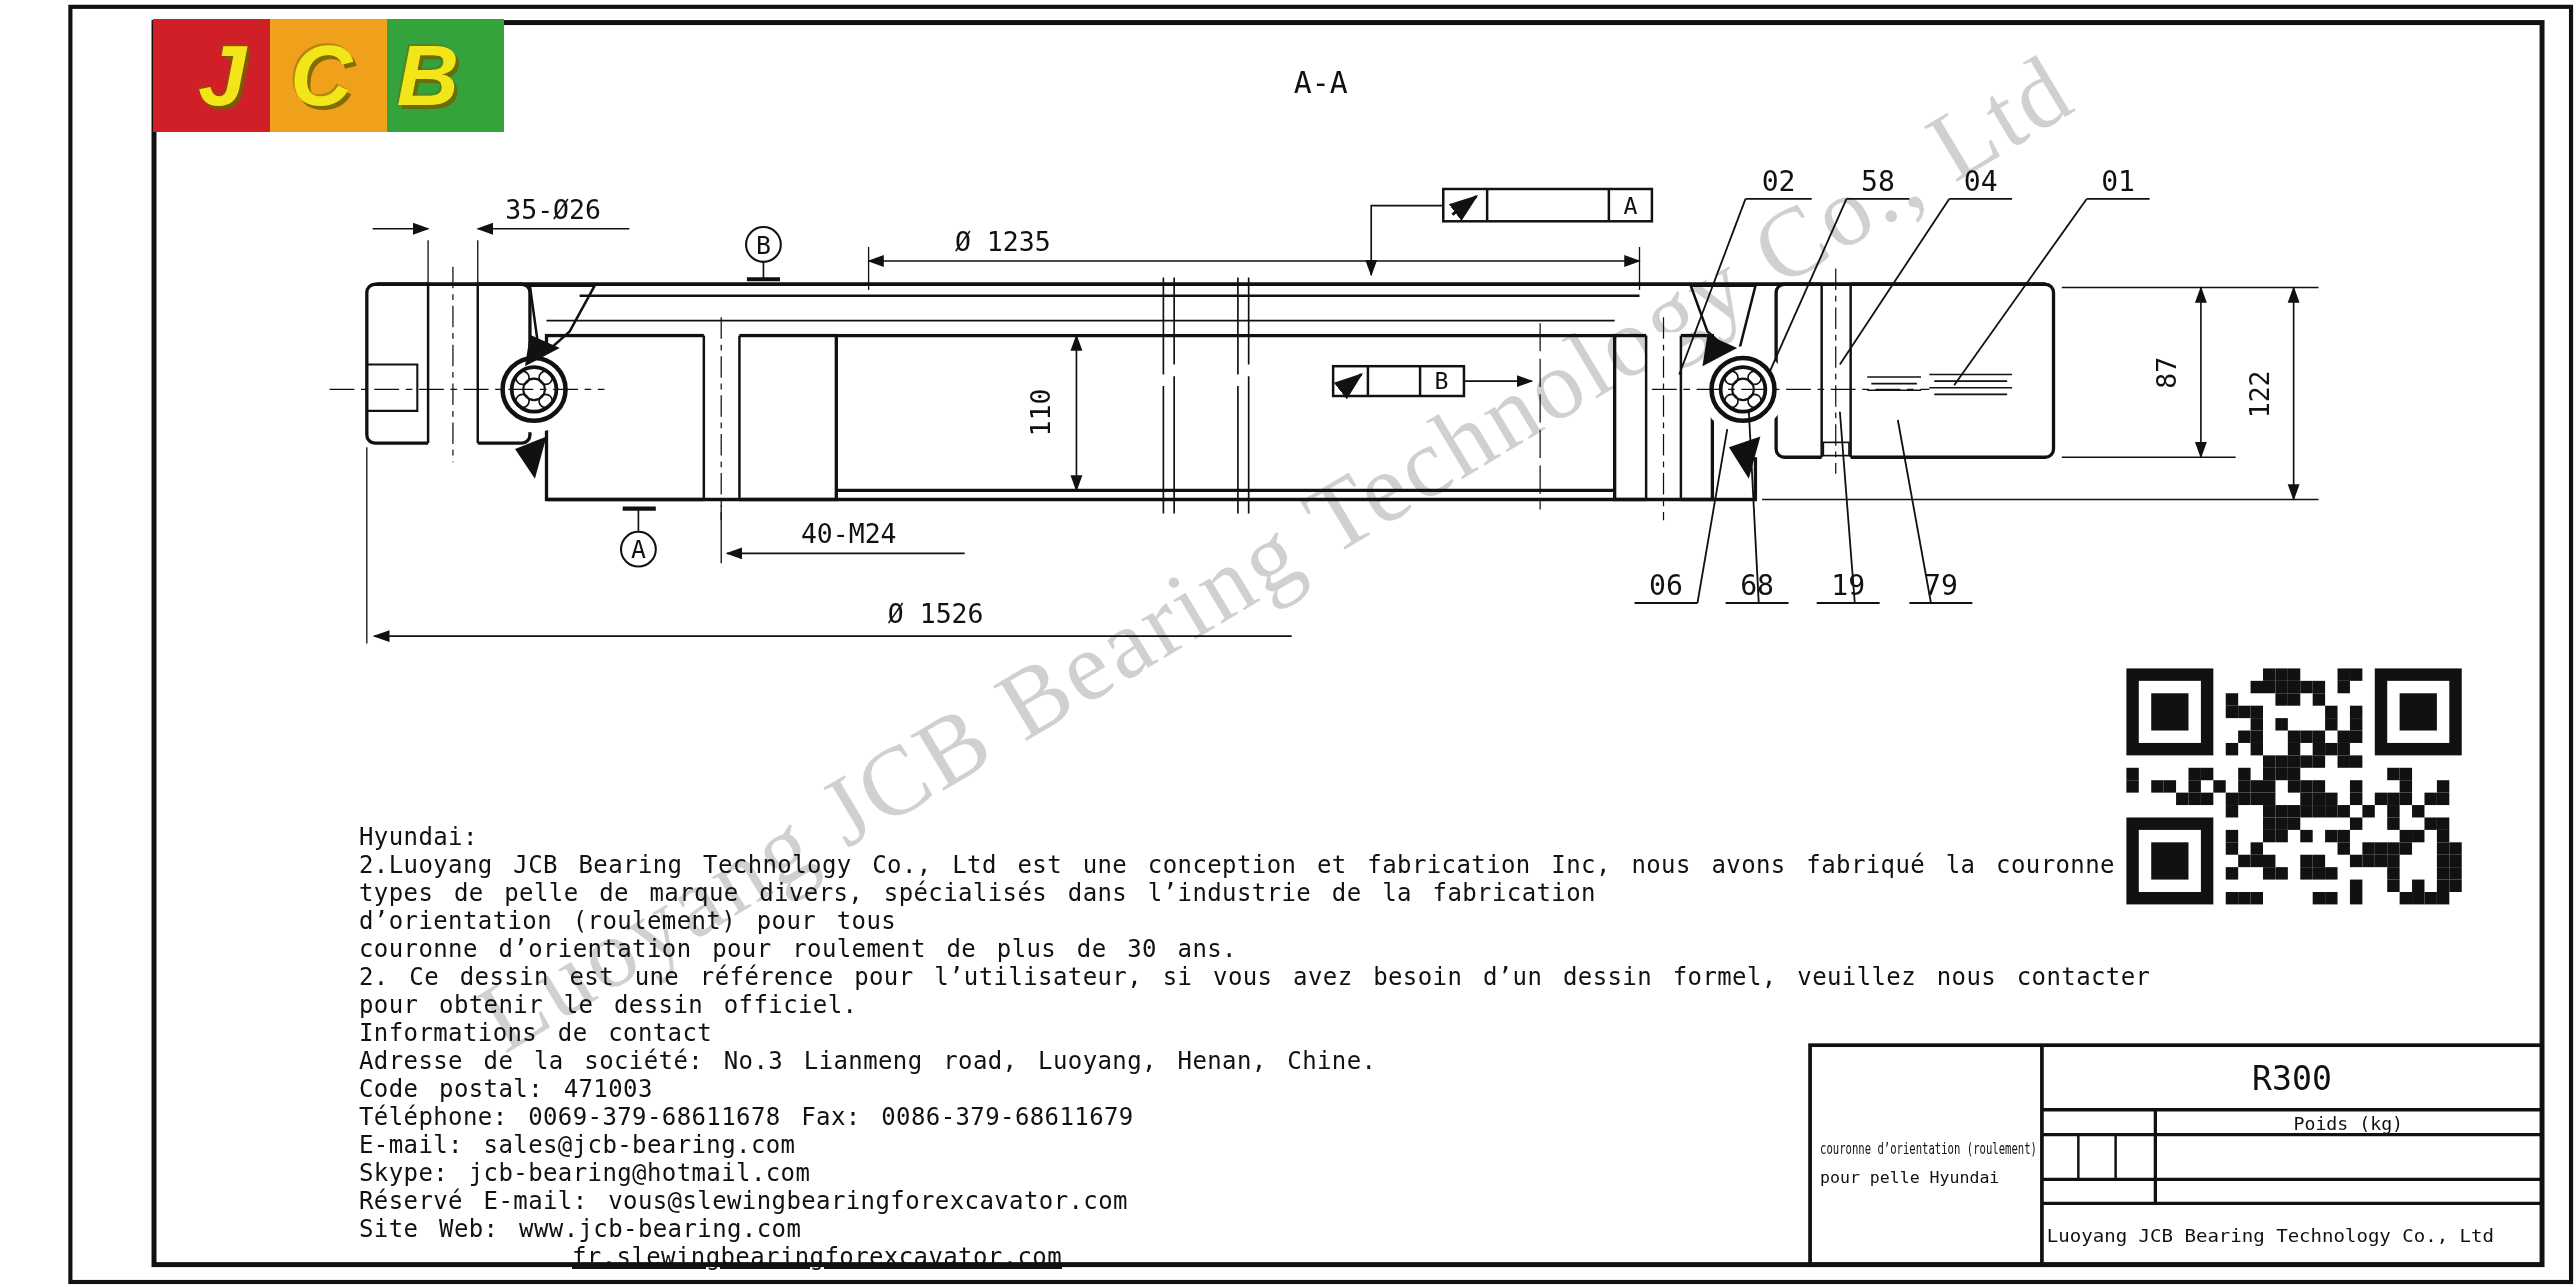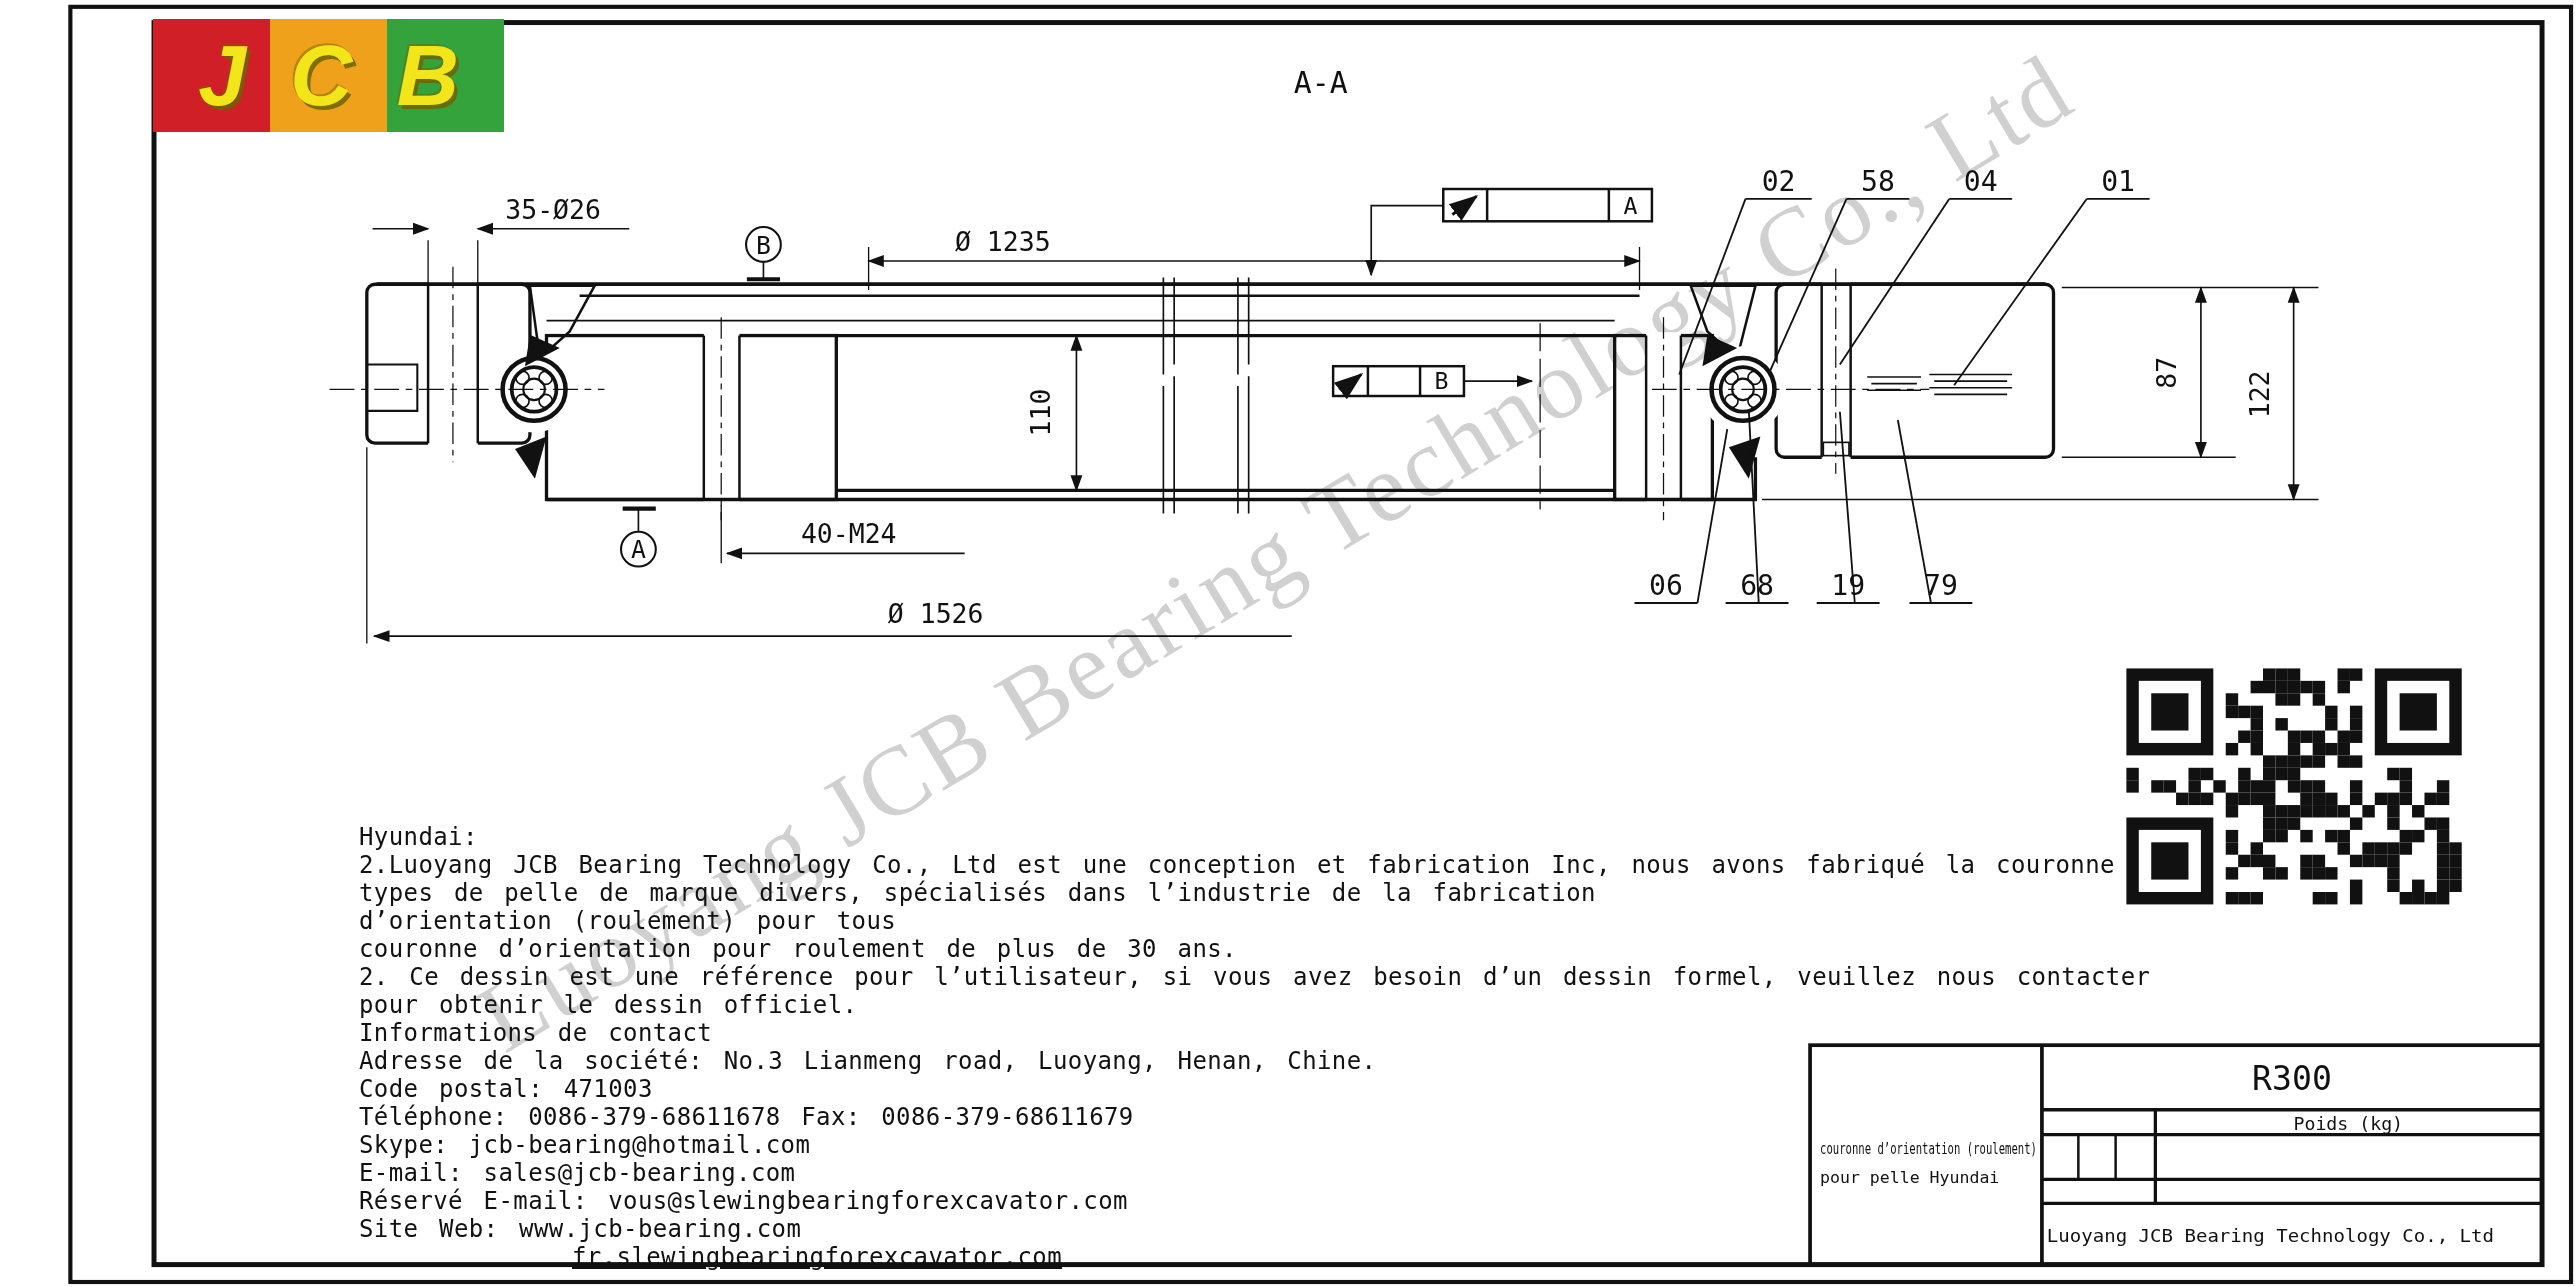--- a/index.html
+++ b/index.html
@@ -433,22 +433,22 @@
     <div>Hyundai:</div>
     <div>2.Luoyang JCB Bearing Technology Co., Ltd est une conception et fabrication Inc, nous avons fabriqué la couronne</div>
     <div>types de pelle de marque divers, spécialisés dans l’industrie de la fabrication</div>
     <div>d’orientation (roulement) pour tous</div>
     <div>couronne d’orientation pour roulement de plus de 30 ans.</div>
     <div>2. Ce dessin est une référence pour l’utilisateur, si vous avez besoin d’un dessin formel, veuillez nous contacter</div>
     <div>pour obtenir le dessin officiel.</div>
     <div>Informations de contact</div>
     <div>Adresse de la société: No.3 Lianmeng road, Luoyang, Henan, Chine.</div>
     <div>Code postal: 471003</div>
-    <div>Téléphone: 0086-379-68611678 Fax: 0086-379-68611679</div>
+    <div>Téléphone: 0069-379-68611678 Fax: 0086-379-68611679</div>
+    <div>E-mail: sales@jcb-bearing.com</div>
     <div>Skype: jcb-bearing@hotmail.com</div>
-    <div>E-mail: sales@jcb-bearing.com</div>
     <div>Réservé E-mail: vous@slewingbearingforexcavator.com</div>
     <div>Site Web: www.jcb-bearing.com</div>
     <div class="indent">fr.slewingbearingforexcavator.com</div>
   </div>
 
 </div>
 
 
 </body></html>

